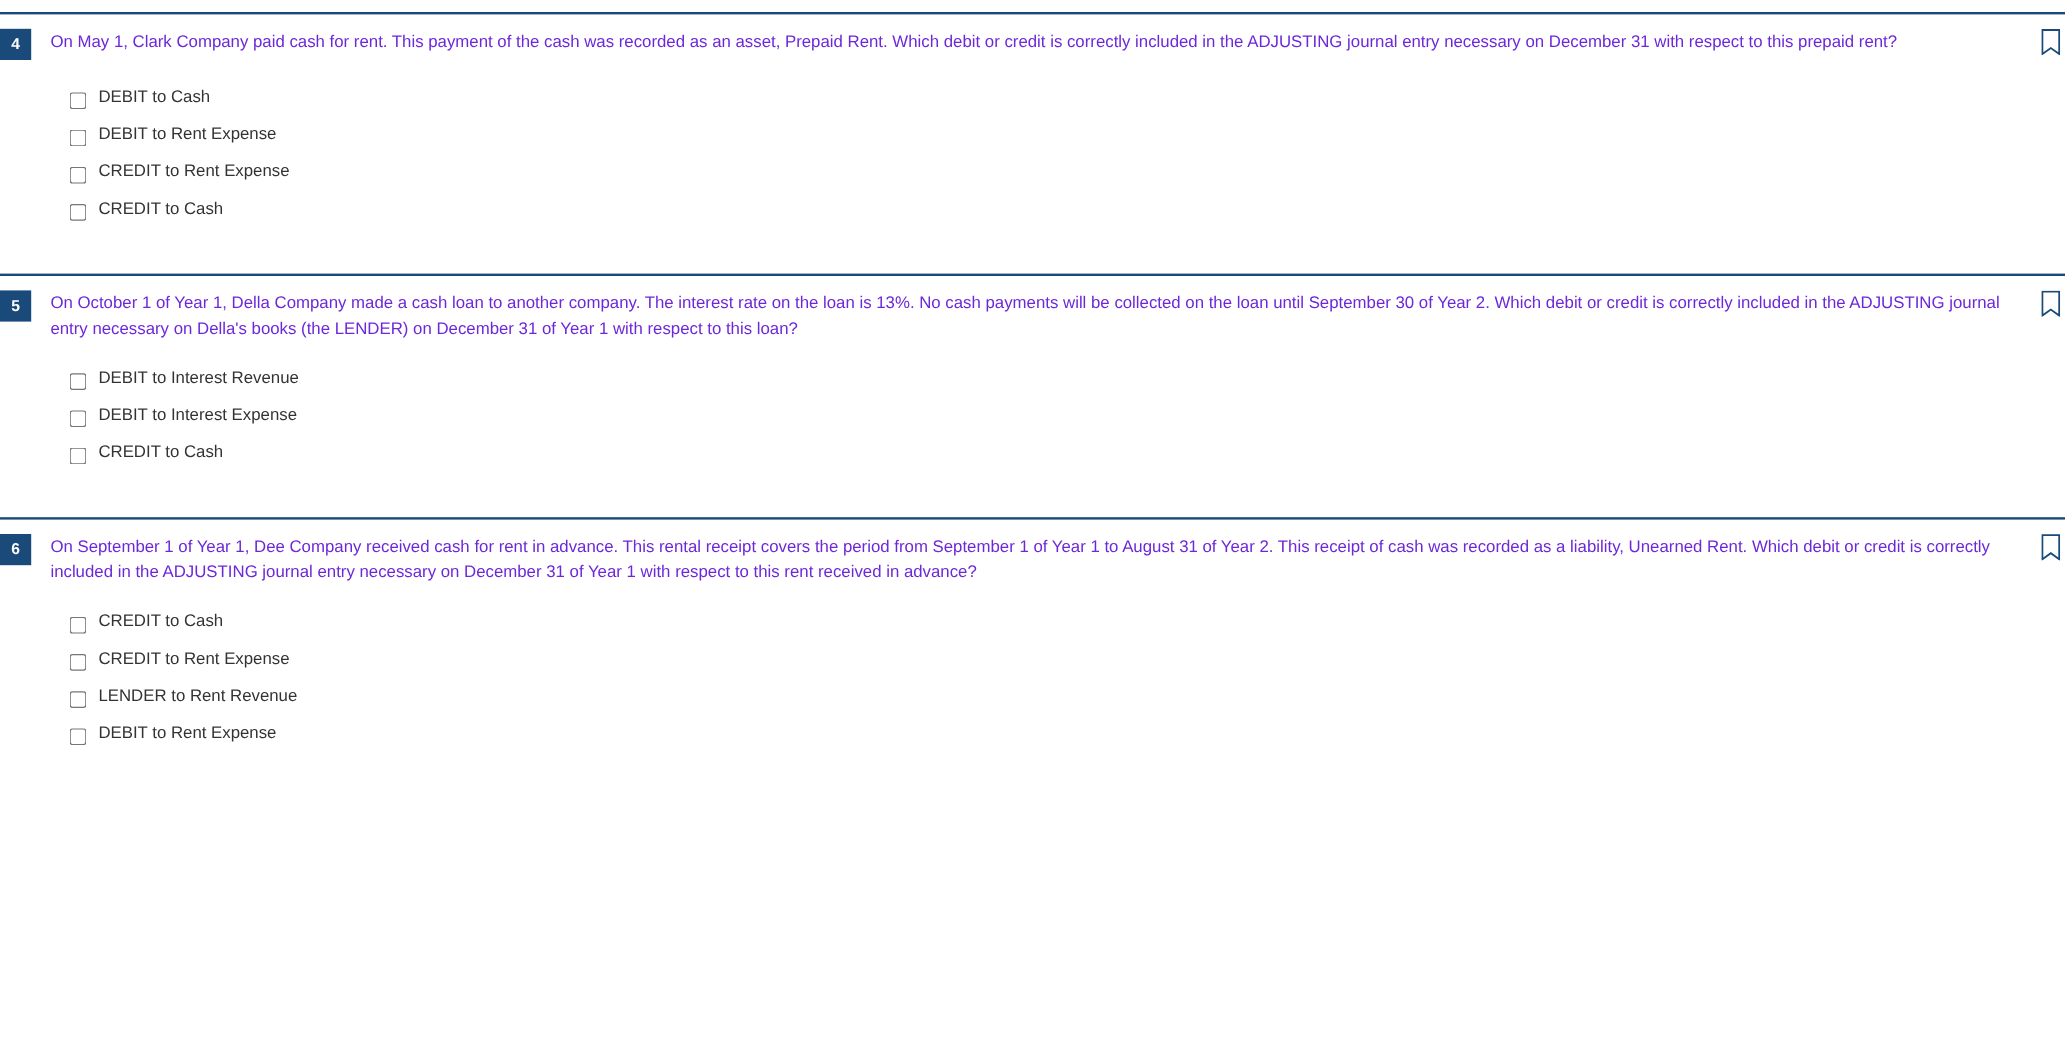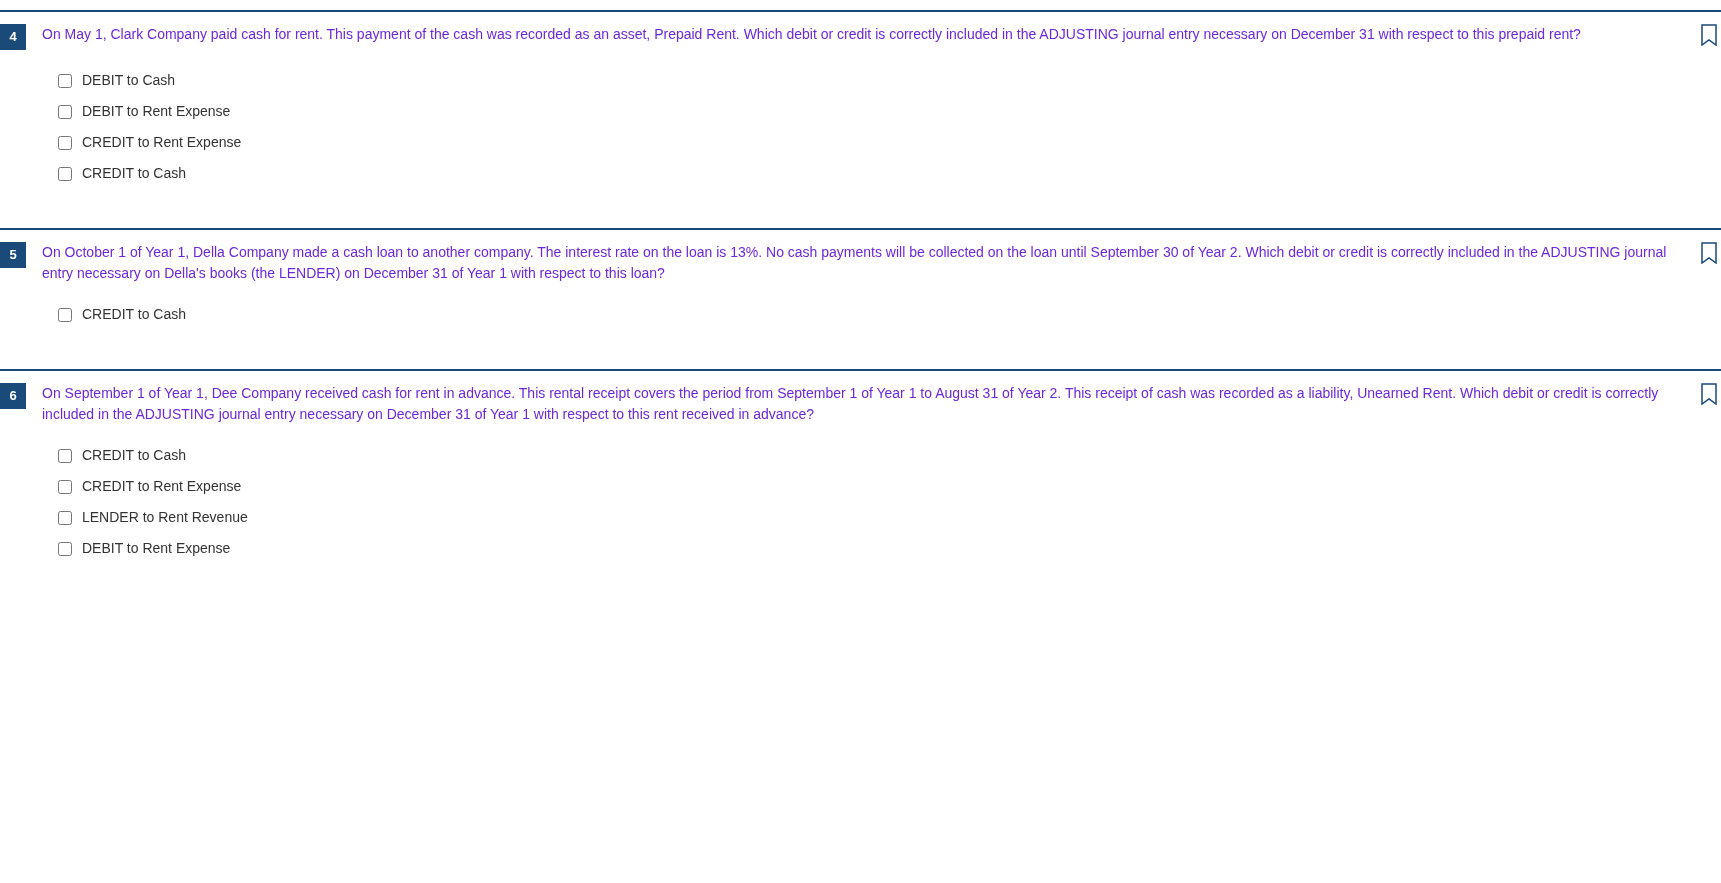--- a/index.html
+++ b/index.html
@@ -63,21 +63,21 @@
       height: 24px;
       cursor: pointer;
     }
 
     .options-container {
       padding: 8px 0 24px 58px;
     }
 
     .option-item {
       display: flex;
-      align-items: center;
+      align-items: flex-end;
       margin-bottom: 10px;
       cursor: pointer;
     }
 
     .option-item input[type="checkbox"] {
       width: 14px;
       height: 14px;
       margin-right: 10px;
       cursor: pointer;
       flex-shrink: 0;
@@ -123,20 +123,28 @@
     <div class="question-block">
       <div class="question-header">
         <div class="question-number">5</div>
         <div class="question-text">On October 1 of Year 1, Della Company made a cash loan to another company. The interest rate on the loan is 13%. No cash payments will be collected on the loan until September 30 of Year 2. Which debit or credit is correctly included in the ADJUSTING journal entry necessary on Della's books (the LENDER) on December 31 of Year 1 with respect to this loan?</div>
       </div>
       <div class="bookmark-icon"><svg width="16" height="22" viewBox="0 0 16 22" fill="none" xmlns="http://www.w3.org/2000/svg">
       <path d="M1 1h14v20l-7-5-7 5V1z" stroke="#1a4a7a" stroke-width="1.5" fill="none"></path>
     </svg></div>
       <div class="options-container">
         <div class="option-item">
+          <input type="checkbox" id="q5_opt1" style="">
+          <label for="q5_opt1" class="option-label">DEBIT to Interest Revenue</label>
+        </div>
+        <div class="option-item">
+          <input type="checkbox" id="q5_opt3" style="">
+          <label for="q5_opt3" class="option-label">DEBIT to Interest Expense</label>
+        </div>
+        <div class="option-item">
           <input type="checkbox" id="q5_opt4" style="">
           <label for="q5_opt4" class="option-label">CREDIT to Cash</label>
         </div>
       </div>
     </div>
     <div class="question-block">
       <div class="question-header">
         <div class="question-number">6</div>
         <div class="question-text">On September 1 of Year 1, Dee Company received cash for rent in advance. This rental receipt covers the period from September 1 of Year 1 to August 31 of Year 2. This receipt of cash was recorded as a liability, Unearned Rent. Which debit or credit is correctly included in the ADJUSTING journal entry necessary on December 31 of Year 1 with respect to this rent received in advance?</div>
       </div>

